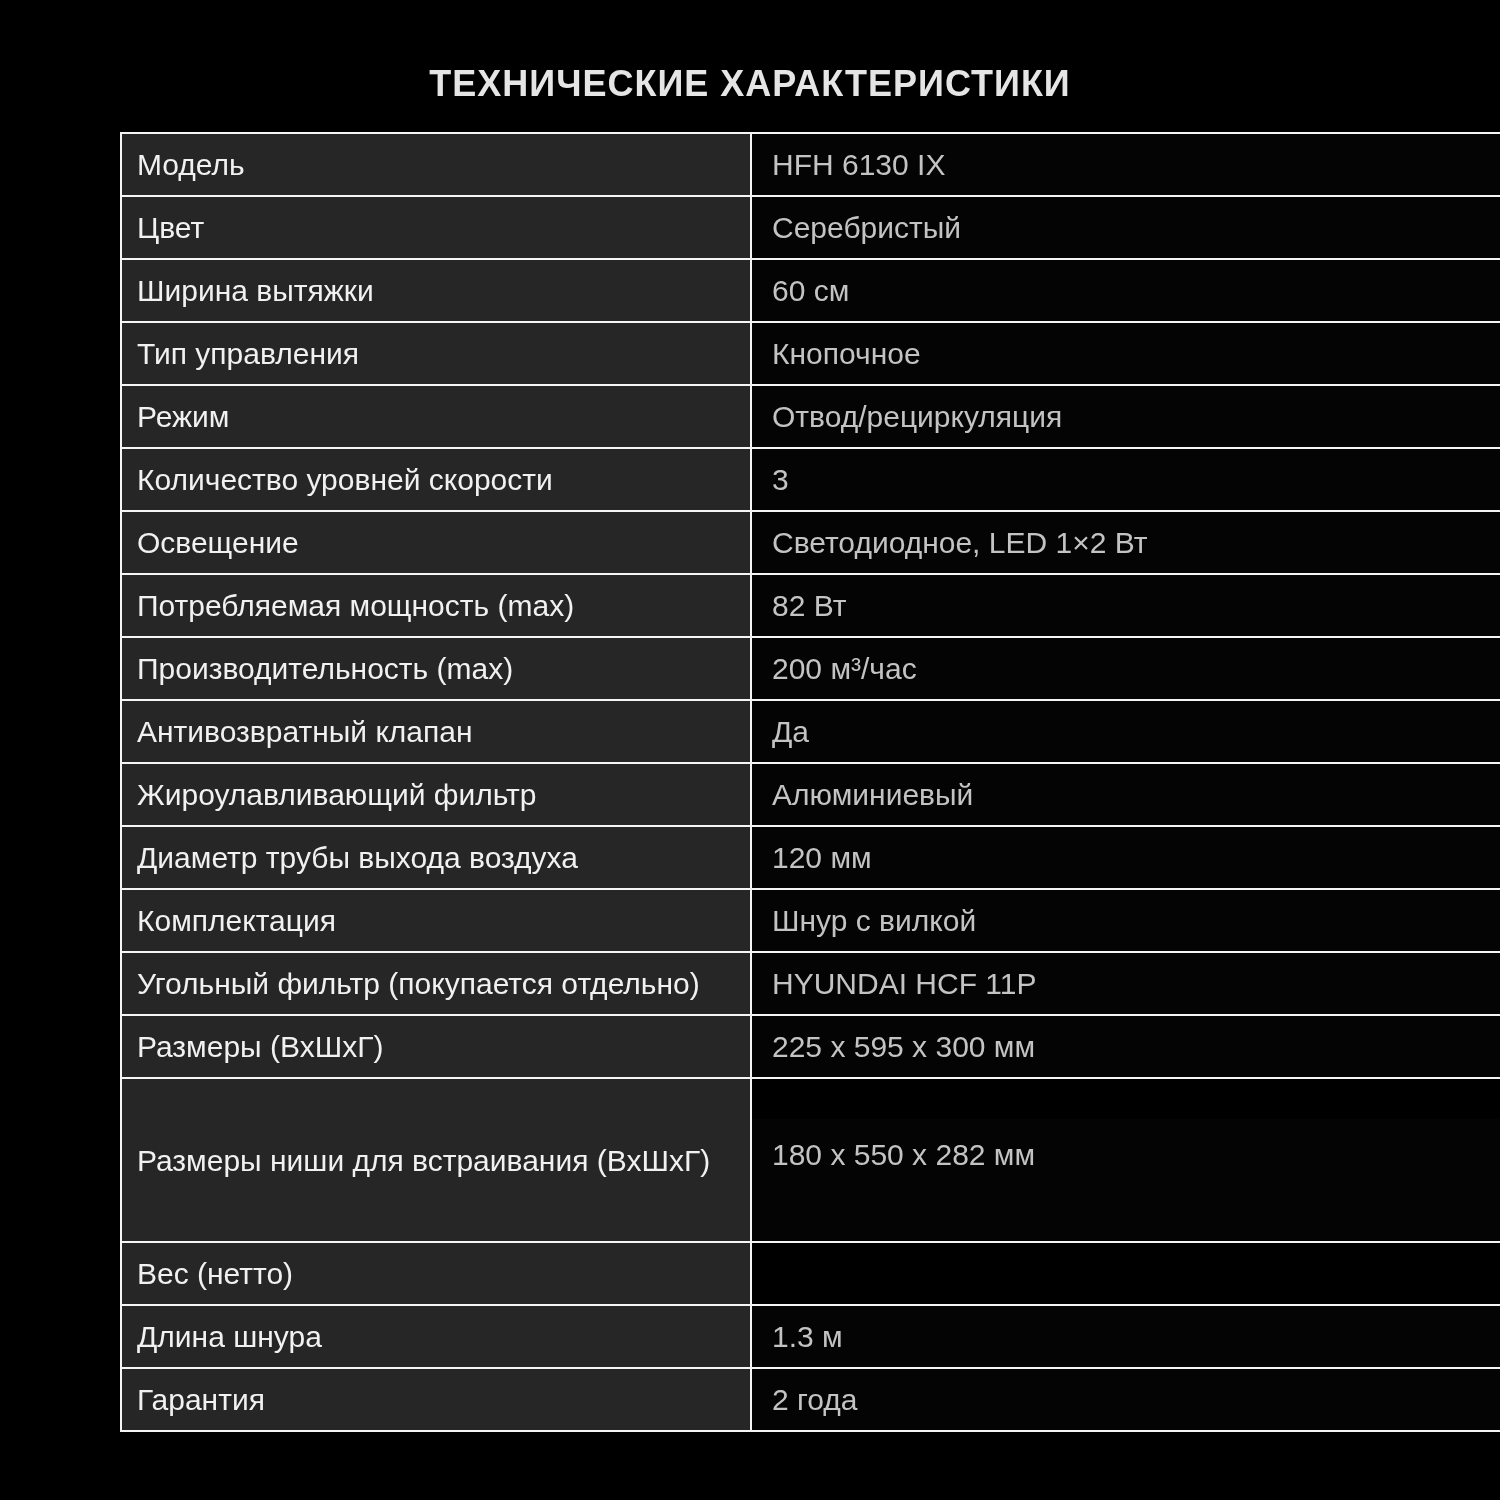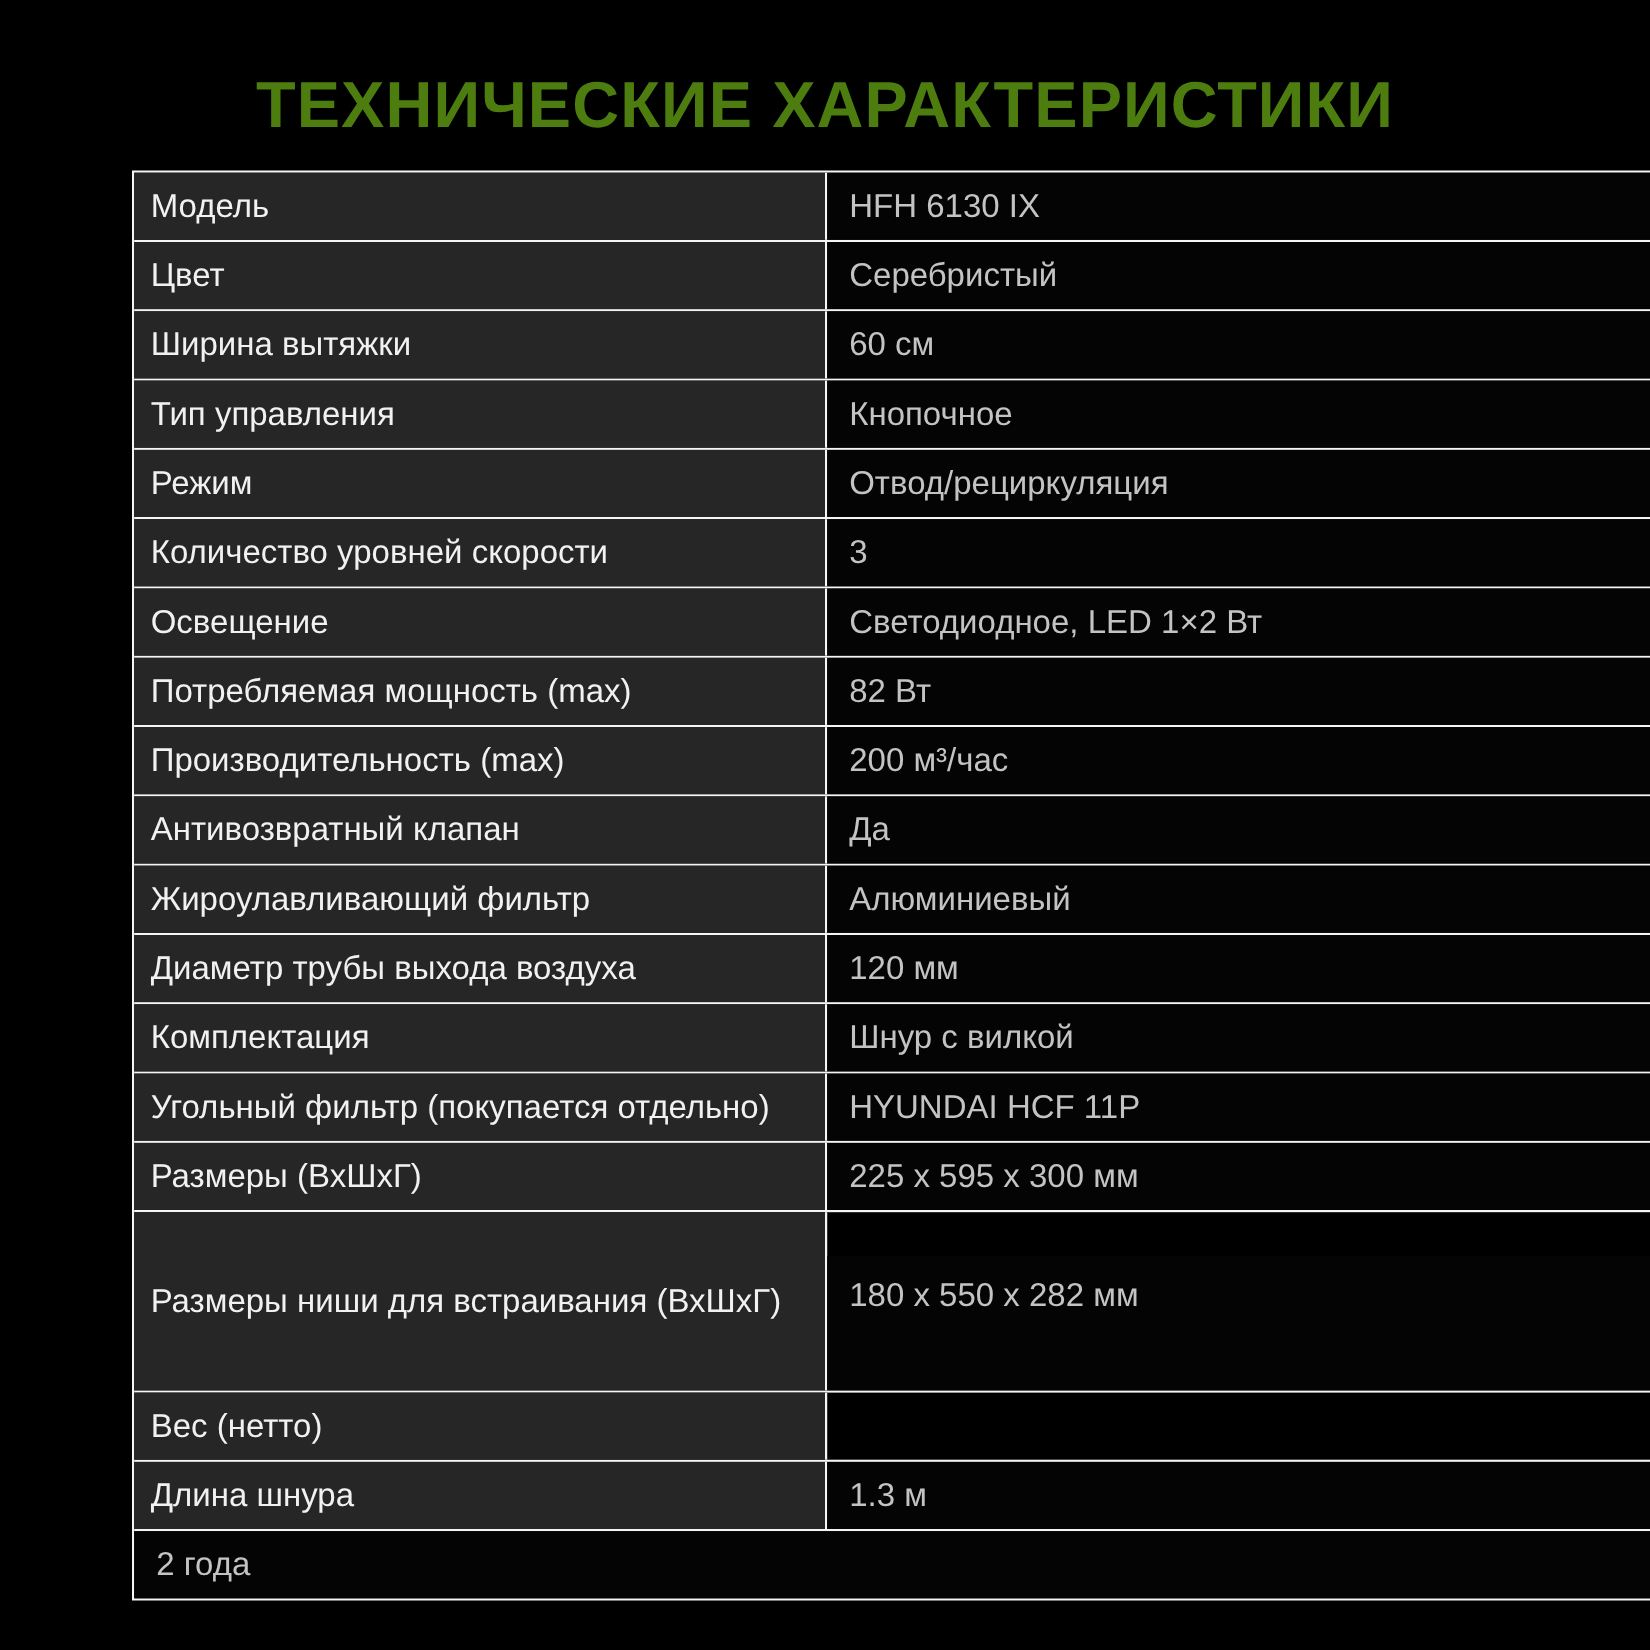--- a/index.html
+++ b/index.html
@@ -10,22 +10,22 @@
   body {
     width: 1500px;
     height: 1500px;
     font-family: "Liberation Sans", sans-serif;
     overflow: hidden;
   }
   .page-title {
     margin: 0;
     padding-top: 66px;
     text-align: center;
-    color: #4d7c0f;
-    font-size: 59px;
+    color: #e5e5e5;
+    font-size: 36px;
     font-weight: bold;
     letter-spacing: 1px;
     line-height: 1;
   }
   .spec-table {
     margin-top: 30px;
     margin-left: 120px;
     width: 1494px;
     border: 2px solid #f5f5f5;
     box-sizing: border-box;
@@ -159,15 +159,16 @@
   <div class="spec-row">
     <div class="cell cell-label">Вес (нетто)</div>
   </div>
 
   <div class="spec-row">
     <div class="cell cell-label">Длина шнура</div>
     <div class="cell cell-value">1.3 м</div>
   </div>
 
   <div class="spec-row">
+    <div class="cell cell-label">Гарантия</div>
     <div class="cell cell-value">2 года</div>
   </div>
 </div>
 
 </body></html>

